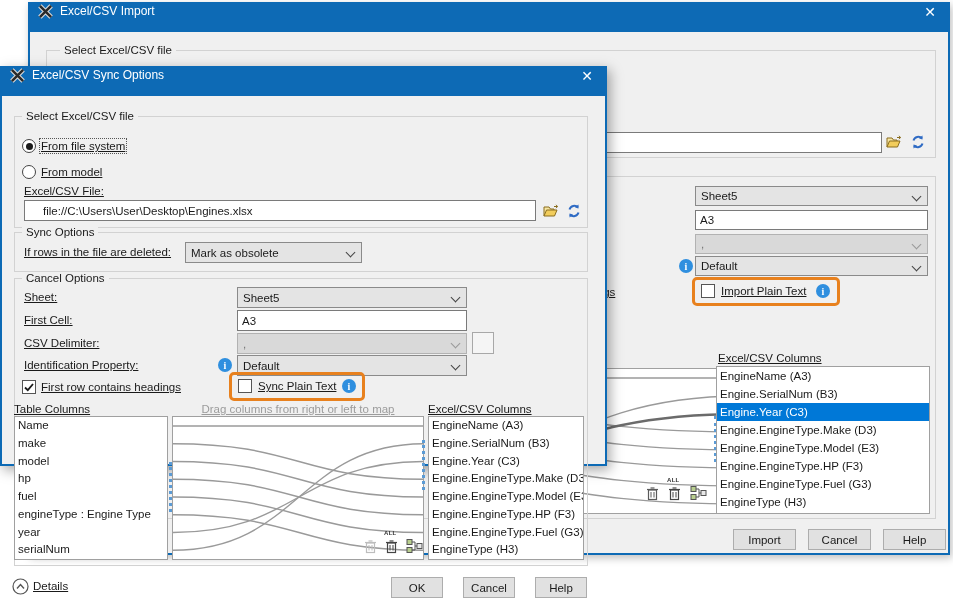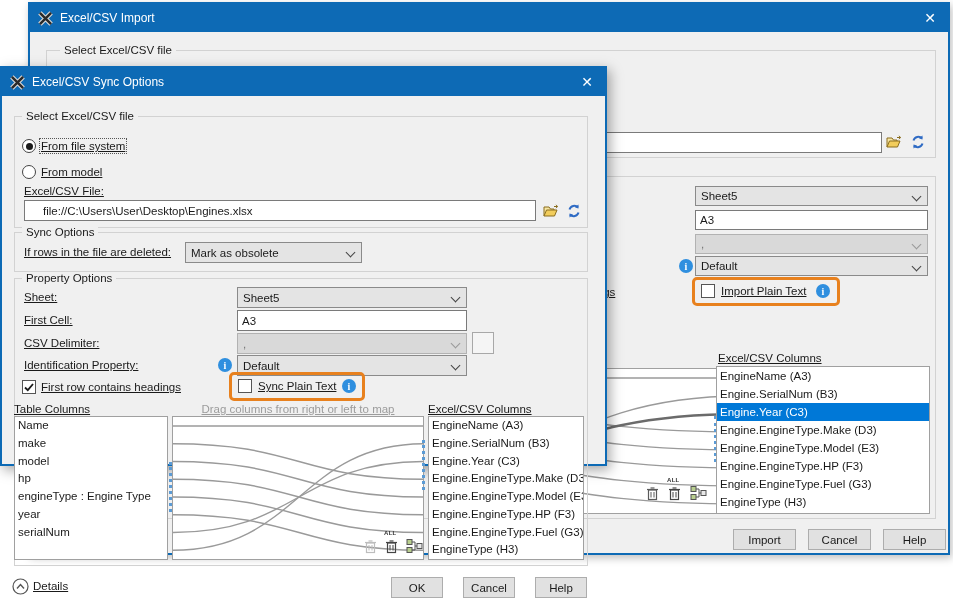--- a/index.html
+++ b/index.html
@@ -1,20 +1,20 @@
 <!DOCTYPE html>
 <html><head>
 <meta charset="utf-8">
 <style>
   * { margin:0; padding:0; box-sizing:border-box; }
   html,body { width:953px; height:602px; background:#ffffff; overflow:hidden;
               font-family:"Liberation Sans", sans-serif; font-size:11.5px; color:#1a1a1a; }
   .dialog { position:absolute; background:#f0f0f0; border:2px solid #0d6ab5; }
   .titlebar { position:absolute; left:0; top:0; right:0; height:28px; background:#0d6ab5;
-              display:flex; align-items:center; padding:0 8px; color:#fff; font-size:12px; }
+              display:flex; align-items:flex-start; padding:0 8px; color:#fff; font-size:12px; }
   .titlebar .ttl { margin-left:7px; }
   .titlebar .close { margin-left:auto; font-size:14px; cursor:default; padding:0 4px; }
   .group { position:absolute; border:1px solid #d2d2d2; }
   .group-label { position:absolute; background:#f0f0f0; padding:0 4px; white-space:nowrap; }
   .lbl { position:absolute; white-space:nowrap;text-decoration:underline; }
   .input { position:absolute; background:#fff; border:1px solid #7a7a7a; padding:1px 4px;
            display:flex; align-items:center; white-space:nowrap; overflow:hidden; }
   .combo { position:absolute; background:#e4e4e4; border:1px solid #8a8a8a; padding:1px 20px 1px 5px;
            display:flex; align-items:center; white-space:nowrap; overflow:hidden; }
   .combo .arr { position:absolute; right:7px; top:6px; width:7px; height:7px;
@@ -193,21 +193,21 @@
 
   <div class="group" style="left:12px; top:164px; width:574px; height:40px;"></div>
   <span class="group-label" style="left:20px; top:158px;">Sync Options</span>
   <span class="lbl" style="left:22px; top:178px;">If rows in the file are deleted:</span>
   <div class="combo" style="left:183px; top:174px; width:177px; height:21px;">
     <span>Mark as obsolete</span>
     <span class="arr"></span>
   </div>
 
   <div class="group" style="left:12px; top:210px; width:574px; height:288px;"></div>
-  <span class="group-label" style="left:20px; top:204px;">Property Options</span>
+  <span class="group-label" style="left:20px; top:204px;">Cancel Options</span>
 
   <span class="lbl" style="left:22px; top:223px;">Sheet:</span>
   <div class="combo" style="left:235px; top:219px; width:230px; height:21px;">
     <span>Sheet5</span>
     <span class="arr"></span>
   </div>
 
   <span class="lbl" style="left:22px; top:246px;">First Cell:</span>
   <div class="input" style="left:235px; top:242px; width:230px; height:21px;">
     <span>A3</span>
@@ -241,20 +241,21 @@
 
   <span class="lbl" style="left:12px; top:335px;">Table Columns</span>
   <span class="lbl hint" style="left:170px; top:335px; width:252px; text-align:center;">Drag columns from right or left to map</span>
   <span class="lbl" style="left:426px; top:335px;">Excel/CSV Columns</span>
 
   <div class="list" style="left:12px; top:348px; width:154px; height:144px;">
       <div class="list-item">Name</div>
       <div class="list-item">make</div>
       <div class="list-item">model</div>
       <div class="list-item">hp</div>
+      <div class="list-item">fuel</div>
       <div class="list-item">engineType : Engine Type</div>
       <div class="list-item">year</div>
       <div class="list-item">serialNum</div>
     </div>
 
   <div class="canvas" style="left:170px; top:348px; width:252px; height:144px;">
     <svg width="252" height="144">
         <path d="M 0 9 C 126 9, 126 9, 252 9" fill="none" stroke="#9a9a9a" stroke-width="1.4"></path>
         <path d="M 0 26.75 C 126 26.75, 126 62.25, 252 62.25" fill="none" stroke="#9a9a9a" stroke-width="1.4"></path>
         <path d="M 0 44.5 C 126 44.5, 126 80, 252 80" fill="none" stroke="#9a9a9a" stroke-width="1.4"></path>

